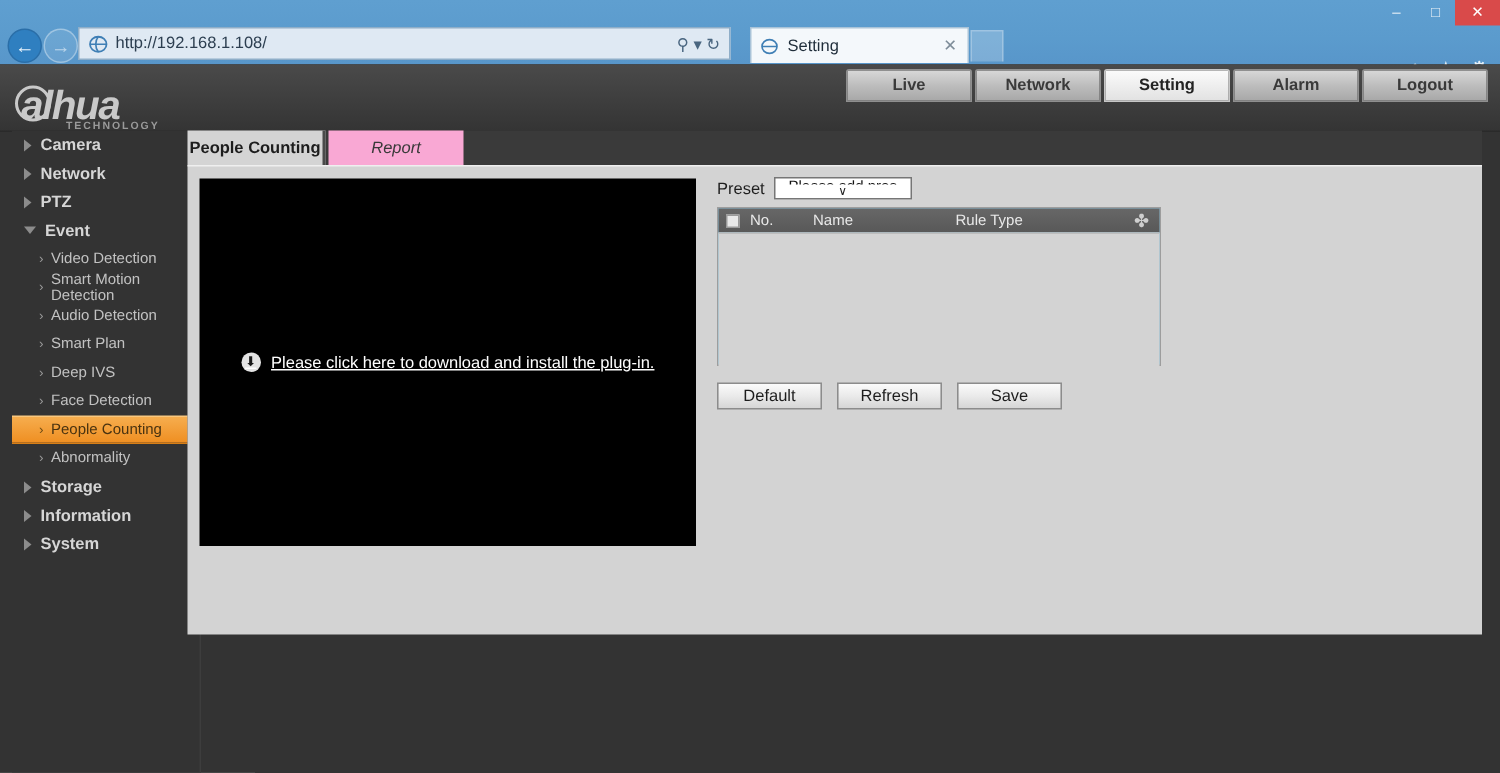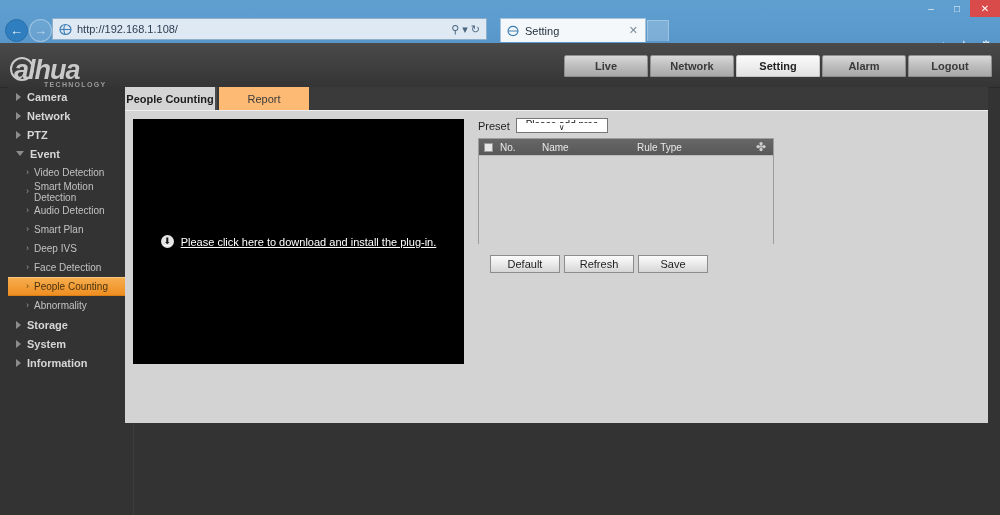--- a/index.html
+++ b/index.html
@@ -187,21 +187,21 @@
   .logo-sub {
     position: absolute;
     left: 36px; top: 26px;
     font-size: 7px;
     letter-spacing: 1.3px;
     color: #9a9a9a;
     font-weight: bold;
   }
   .main-nav {
     position: absolute;
-    right: 8px; top: 12px;
+    right: 8px; top: 3px;
     display: flex;
     gap: 2px;
   }
   .nav-item {
     width: 84px;
     height: 22px;
     display: flex;
     align-items: center;
     justify-content: center;
     font-size: 11px;
@@ -301,22 +301,23 @@
     left: 0;
     width: 92px;
     background: #d4d4d4;
     color: #1d1d1d;
     font-weight: bold;
     border-right: 2px solid #4a4a4a;
   }
   .ctab.inactive {
     left: 94px;
     width: 90px;
-    background: #fdba74;
+    background: #f9a8d4;
     color: #3a3a3a;
+    font-style: italic;
   }
   .panel {
     position: absolute;
     left: 0; top: 23px;
     width: 863px;
     height: 312px;
     background: #d3d3d3;
     border-top: 1px solid #efefef;
   }
 
@@ -427,22 +428,21 @@
   .rt-body {
     height: 88px;
     background: #d3d3d3;
     border-top: 1px solid #bcbcbc;
   }
 
   .btn-row {
     position: absolute;
     left: 0; top: 142px;
     display: flex;
-    gap: 4px;
-    margin-left: 12px;
+    gap: 10px;
   }
   .btn {
     width: 70px; height: 18px;
     background: linear-gradient(to bottom, #fbfbfb 0%, #eaeaea 50%, #d6d6d6 100%);
     border: 1px solid #8c8c8c;
     font-size: 11px;
     color: #1d1d1d;
     display: flex;
     align-items: center;
     justify-content: center;
@@ -569,25 +569,25 @@
       <span class="chev">›</span>
       <span>Abnormality</span>
     </div>
 
     <div class="side-group">
       <span class="tri-right"></span>
       <span>Storage</span>
     </div>
     <div class="side-group">
       <span class="tri-right"></span>
-      <span>System</span>
+      <span>Information</span>
     </div>
     <div class="side-group">
       <span class="tri-right"></span>
-      <span>Information</span>
+      <span>System</span>
     </div>
   </div>
 
   <div class="content">
 
     <div class="tabstrip">
       <div class="ctab active">People Counting</div>
       <div class="ctab inactive">Report</div>
     </div>
 

